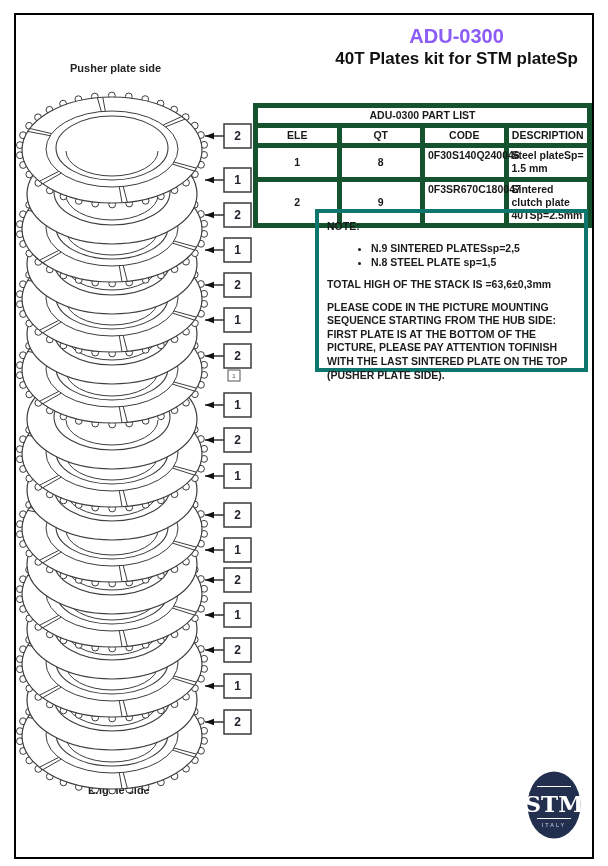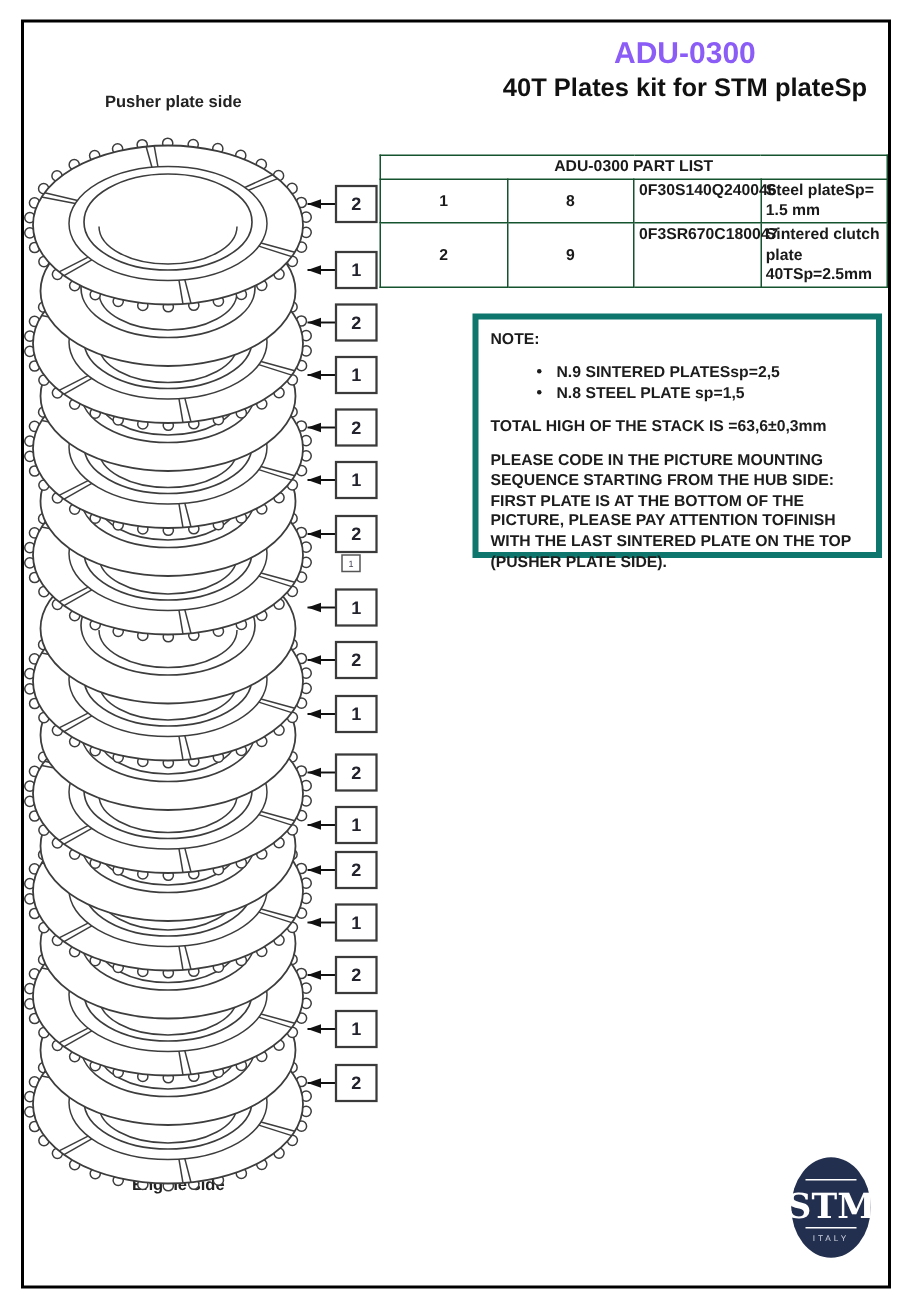--- a/index.html
+++ b/index.html
@@ -7,21 +7,21 @@
   .page-border{position:absolute;left:14px;top:13px;width:580px;height:846px;border:2px solid #000;box-sizing:border-box;background:#fff;}
   .header-block{position:absolute;top:24px;right:30px;text-align:right;}
   .doc-title{font-size:20px;font-weight:bold;color:#8b5cf6;line-height:1.2;text-align:center;}
   .doc-subtitle{font-size:17px;font-weight:bold;color:#111;line-height:1.35;}
   .side-label{position:absolute;font-size:11px;font-weight:600;color:#222;}
   #pusher-label{left:70px;top:62px;}
   #engine-label{left:88px;top:784px;}
   #stack-svg{position:absolute;left:14px;top:85px;}
   
   .part-table{position:absolute;left:253px;top:103px;width:339px;border-collapse:collapse;table-layout:fixed;font-size:10.5px;}
-  .part-table td,.part-table th{border:1px solid #14532d;padding:1px 3px;line-height:1.25;box-sizing:border-box;}
+  .part-table td,.part-table th{border:5px solid #14532d;padding:1px 3px;line-height:1.25;box-sizing:border-box;}
   .part-table .tbl-title{text-align:center;font-weight:700;height:16px;}
   .part-table th{font-weight:700;text-align:center;height:16px;}
   .part-table td{font-weight:600;}
   .c-ele{width:30px;text-align:center;}
   .c-qt{width:30px;text-align:center;}
   .c-code{width:119px;text-align:center;vertical-align:top;}
   .c-desc{width:160px;text-align:left;vertical-align:top;}
   
   .note-box{position:absolute;left:315px;top:209px;width:273px;height:163px;border:4px solid #0f766e;box-sizing:border-box;padding:7px 10px 6px 8px;font-size:10.5px;font-weight:600;color:#1c1c1c;line-height:1.3;}
   .note-heading{margin:0 0 8px 0;}
@@ -663,20 +663,26 @@
       </g>
     </g>
 </svg>
 
 <table class="part-table">
   <tbody>
       <tr>
     <td class="tbl-title" colspan="4">ADU-0300 PART LIST</td>
   </tr>
   <tr>
+    <th class="c-ele">ELE</th>
+    <th class="c-qt">QT</th>
+    <th class="c-code">CODE</th>
+    <th class="c-desc">DESCRIPTION</th>
+  </tr>
+  <tr>
     <td class="c-ele">1</td>
     <td class="c-qt">8</td>
     <td class="c-code">0F30S140Q240046</td>
     <td class="c-desc">Steel plateSp= 1.5 mm</td>
   </tr>
   <tr style="height:26px;">
     <td class="c-ele">2</td>
     <td class="c-qt">9</td>
     <td class="c-code">0F3SR670C180047</td>
     <td class="c-desc">Sintered clutch plate 40TSp=2.5mm</td>

